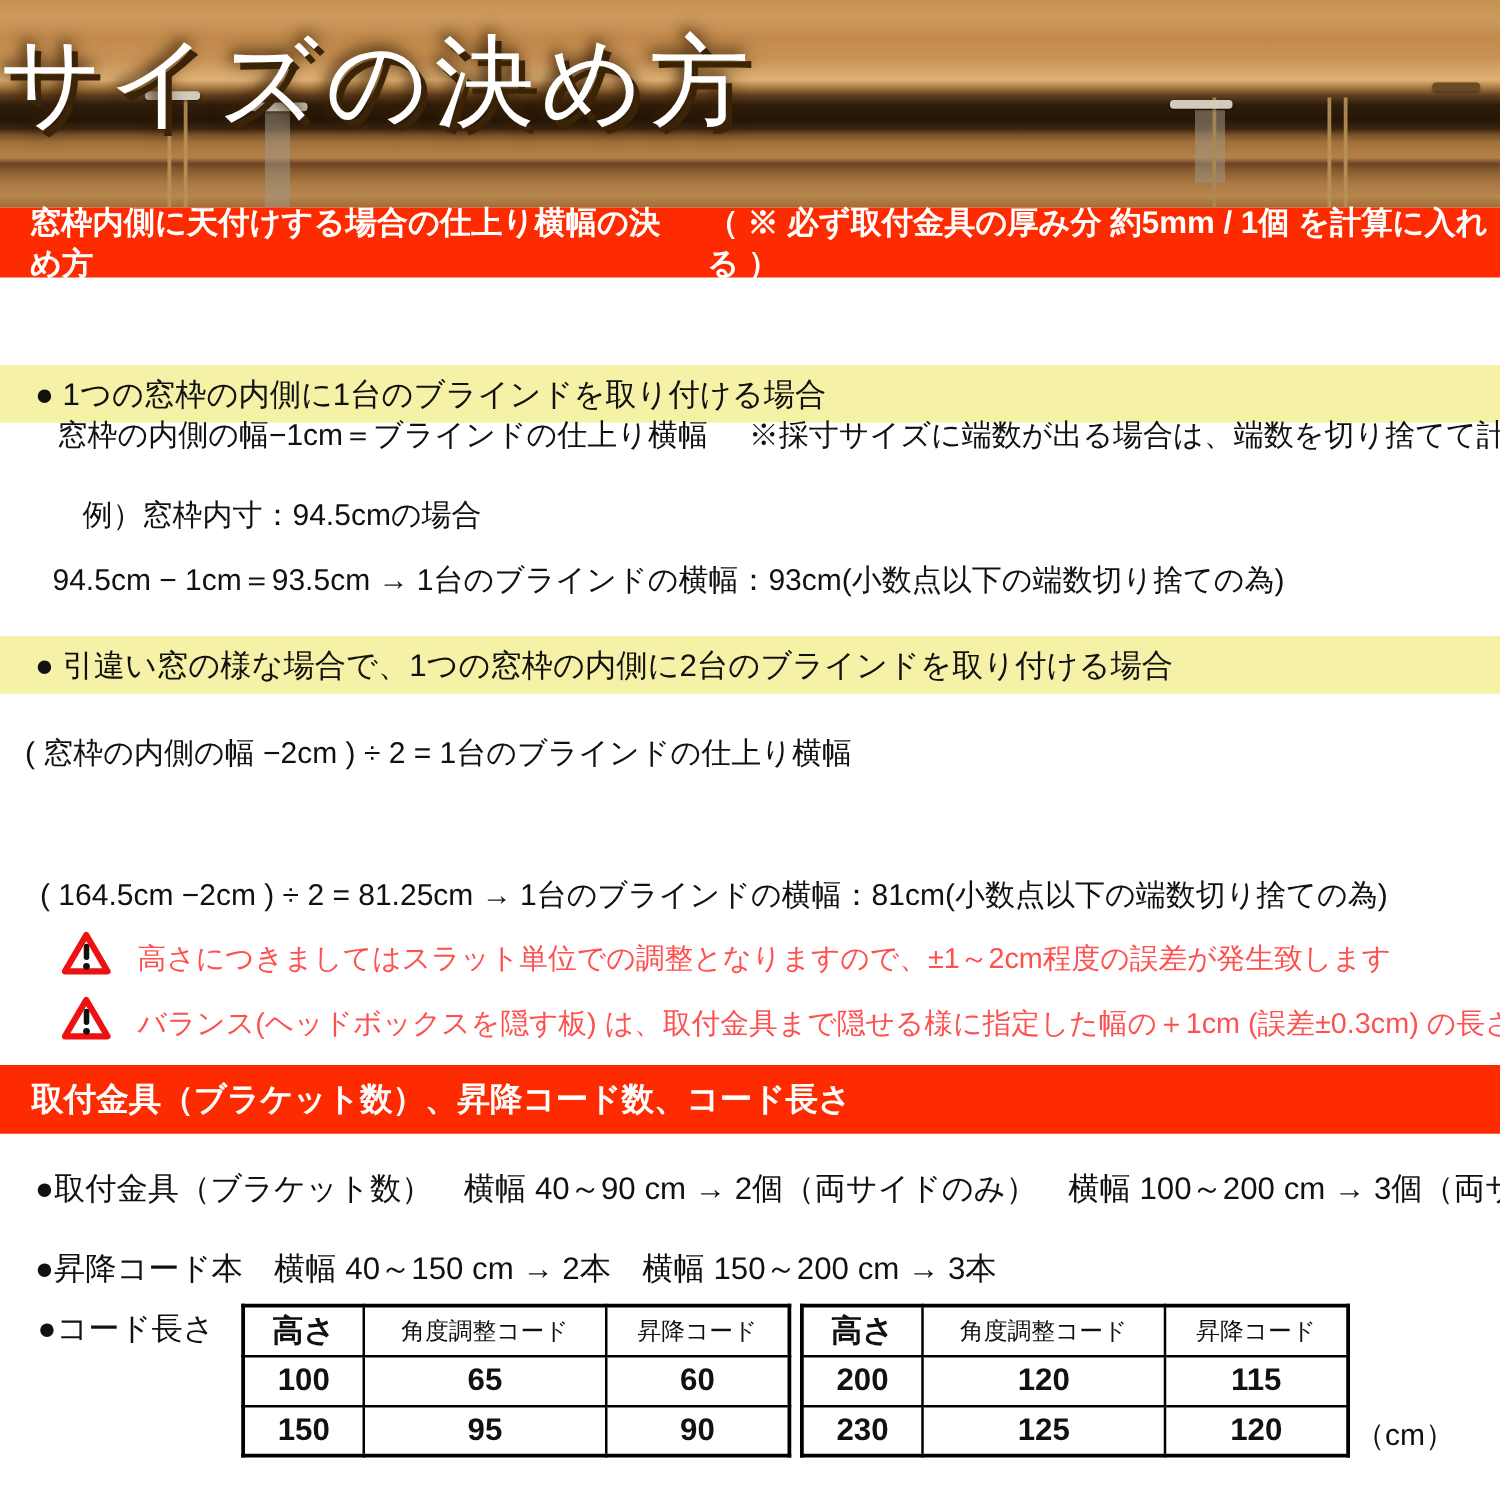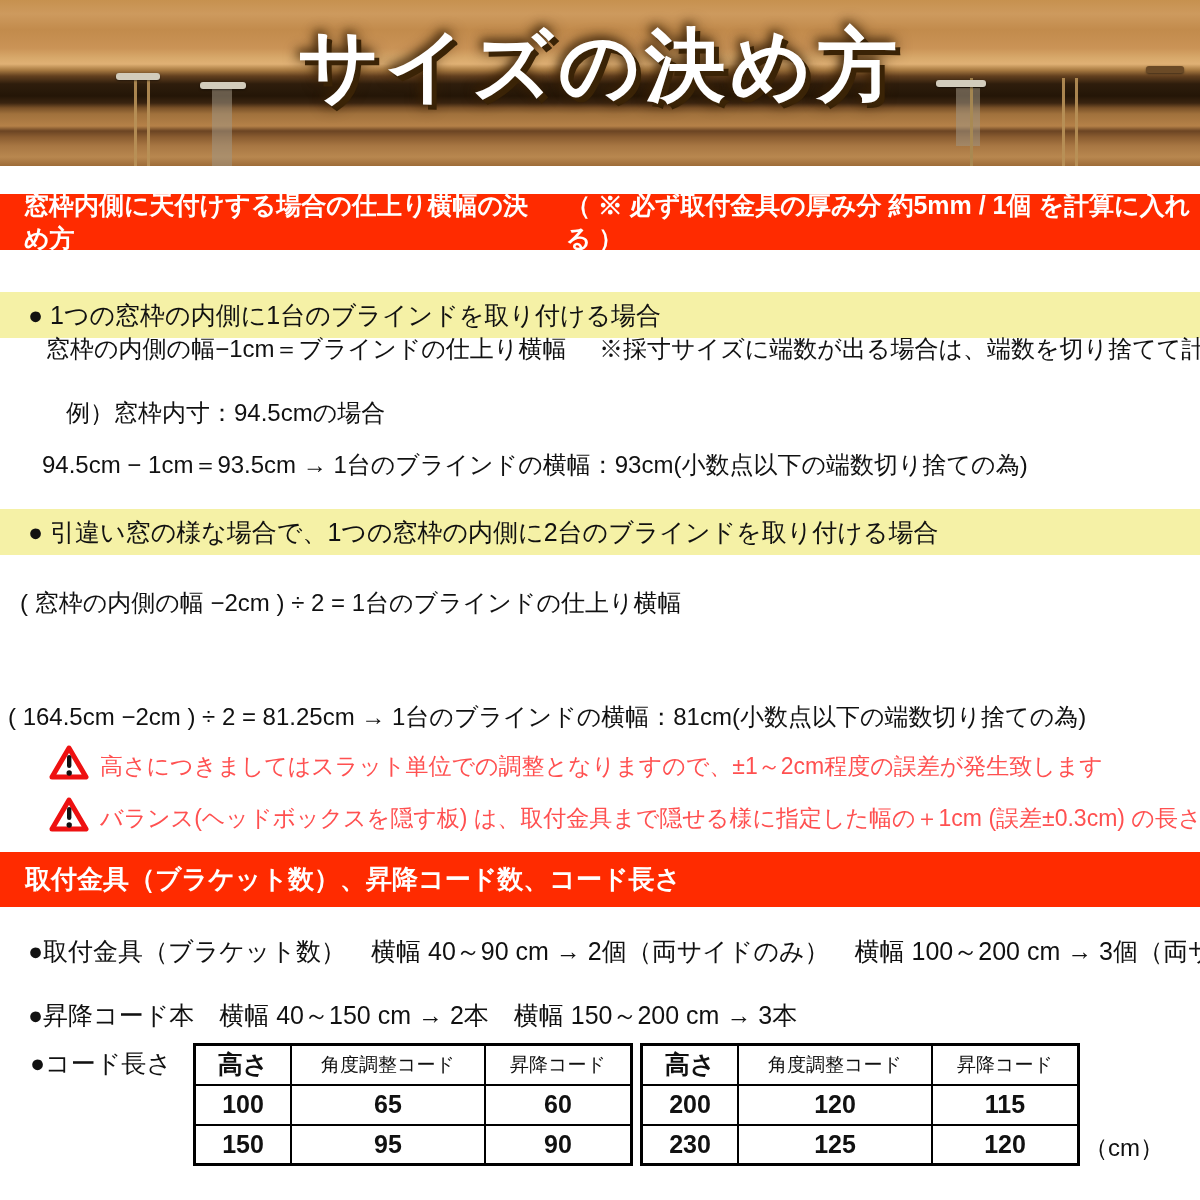--- a/index.html
+++ b/index.html
@@ -25,45 +25,45 @@
   .cord.c5{left:1075px;}
   .tape{position:absolute;background:rgba(160,150,132,.55);}
   .tape.t1{left:212px;top:88px;width:20px;height:78px;}
   .tape.t2{left:956px;top:88px;width:24px;height:58px;}
   .clip{position:absolute;height:7px;border-radius:3px;background:#d2ccbc;box-shadow:0 1px 2px rgba(0,0,0,.5);}
   .clip.k1{left:116px;top:73px;width:44px;}
   .clip.k2{left:200px;top:82px;width:46px;}
   .clip.k3{left:936px;top:80px;width:50px;}
   .clip.k4{left:1146px;top:66px;width:38px;background:#6b4a26;}
   .title{
-    position:absolute;top:14px;left:0;width:100%;margin:0;text-align:center;
-    font-size:80px;font-weight:bold;color:#ffffff;letter-spacing:5px;line-height:1.3;
+    position:absolute;top:14px;left:0;width:100%;margin:0;text-align:left;
+    font-size:80px;font-weight:normal;color:#ffffff;letter-spacing:5px;line-height:1.3;
     text-shadow:5px 5px 0 #3a2306,0 0 16px rgba(56,32,6,.95),-3px -3px 10px rgba(56,32,6,.75);
   }
   
   .red-banner{position:absolute;left:0;width:1200px;background:#ff2b00;color:#ffffff;
     display:flex;align-items:center;font-weight:bold;}
-  .banner1{top:166px;height:56px;font-size:25px;padding-left:24px;box-sizing:border-box;gap:26px;margin-top:28px;}
+  .banner1{top:166px;height:56px;font-size:25px;padding-left:24px;box-sizing:border-box;gap:26px;}
   .banner2{top:852px;height:55px;font-size:26px;padding-left:25px;box-sizing:border-box;}
   
   .yellow-head{position:absolute;left:0;width:1200px;height:46px;background:#f5f1a6;
     display:flex;align-items:center;font-size:25px;color:#111;box-sizing:border-box;padding-left:28px;}
   .yh1{top:252px;margin-top:40px;}
   .yh2{top:509px;}
   
   .bodyline{position:absolute;font-size:24px;color:#111;white-space:nowrap;line-height:1.25;}
   .la{top:334px;left:46px;}
   .la .note{margin-left:26px;}
   .lb{top:398px;left:66px;}
   .lc{top:450px;left:42px;}
   .ld{top:588px;left:20px;}
   .le{top:648px;left:66px;}
-  .lf{top:702px;left:8px;}
+  .lf{top:702px;left:32px;}
   
-  .warn{position:absolute;left:48px;display:flex;align-items:center;gap:10px;color:#ff5050;font-size:23px;white-space:nowrap;}
+  .warn{position:absolute;left:48px;display:flex;align-items:center;gap:20px;color:#ff5050;font-size:23px;white-space:nowrap;}
   .w1{top:744px;}
   .w2{top:796px;}
   .warn svg{flex:0 0 auto;}
   
   .lg{top:936px;left:28px;font-size:25px;}
   .lh{top:1000px;left:28px;font-size:25px;}
   .cord-label{top:1048px;left:30px;font-size:25px;}
   
   .cord-table{position:absolute;border-collapse:collapse;background:#fff;}
   .tbl1{left:193px;top:1043px;}

